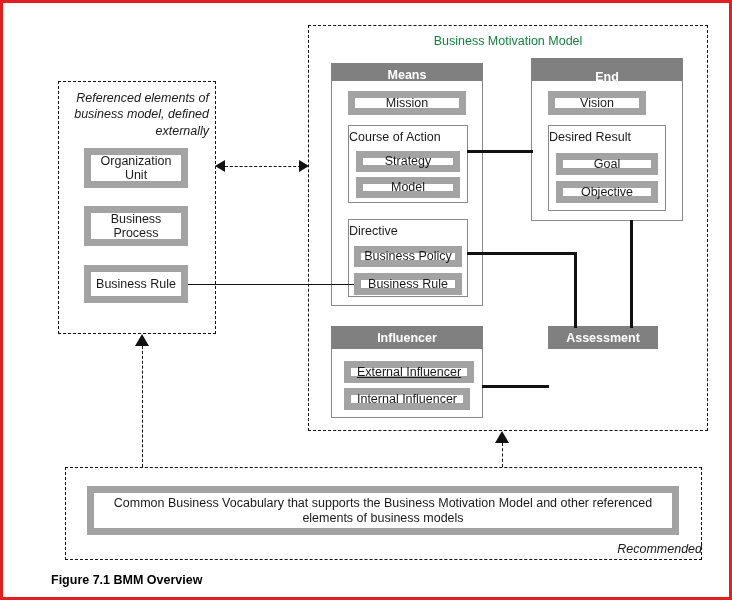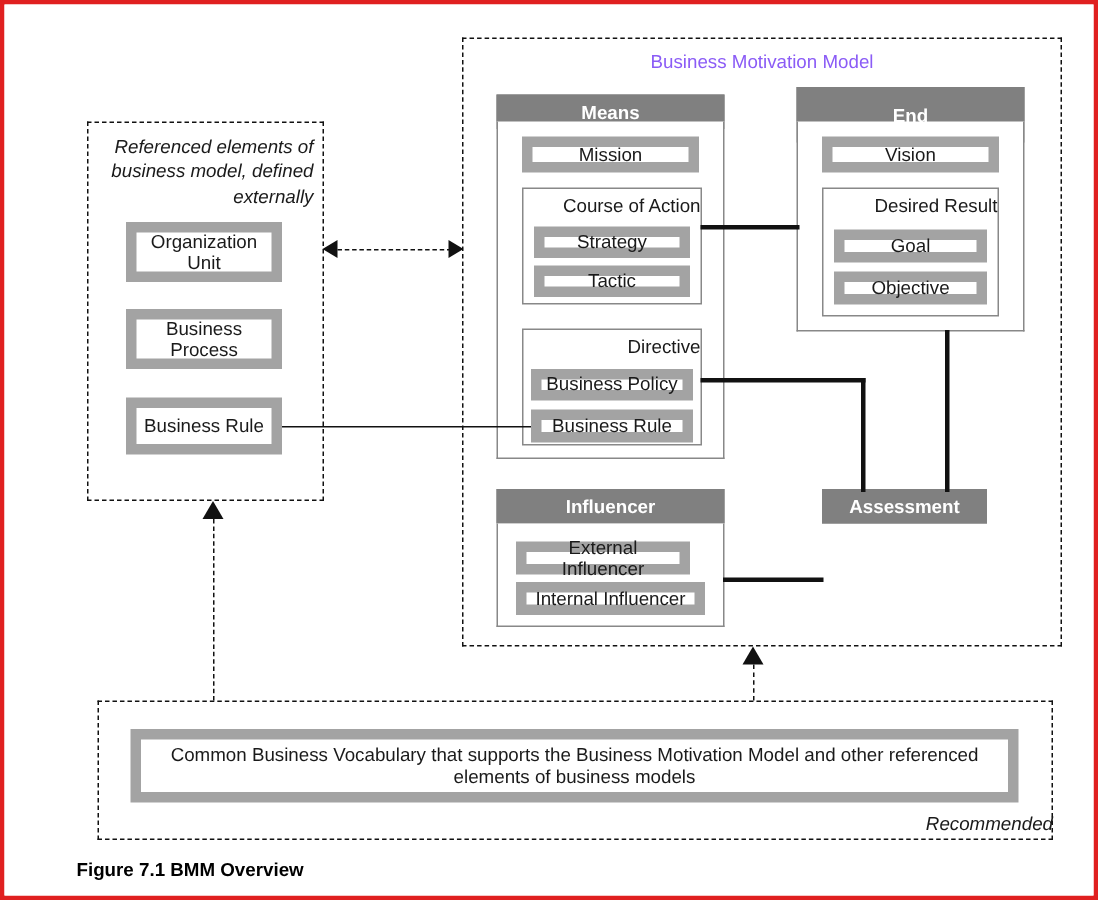--- a/index.html
+++ b/index.html
@@ -25,36 +25,36 @@
     display:flex;align-items:center;justify-content:center;
     text-align:center;
     font-size:12.5px;color:#1a1a1a;line-height:1.15;
   }
   .group{
     border:1px solid #888;
     background:#fff;
   }
   .group-title{
     position:absolute;left:0;right:0;top:4px;
-    text-align:right;font-size:12.5px;color:#1a1a1a;
+    text-align:left;font-size:12.5px;color:#1a1a1a;
   }
   
   .hdr{
     background:#808080;color:#ffffff;font-weight:bold;font-size:12.5px;
     display:flex;align-items:center;justify-content:center;
     border:1px solid #808080;
   }
   .panel-body{
     border:1px solid #888;border-top:none;background:#fff;
   }
   .note{
     font-size:12.5px;font-style:italic;color:#1a1a1a;text-align:right;line-height:1.3;
   }
   .bmm-title{
-    font-size:12.5px;color:#8b5cf6;text-align:center;
+    font-size:12.5px;color:#15803d;text-align:center;
   }
   .caption{
     font-size:12.5px;font-weight:bold;color:#000;
   }
 
   
   .lineh{position:absolute;background:#111;height:1px;}
   .linev{position:absolute;background:#111;width:1px;}
   .lineh.thick{height:3px;background:#111;}
   .linev.thick{width:3px;background:#111;}
@@ -86,42 +86,42 @@
 
   <div class="abs hdr" style="left:328px;top:60px;width:152px;height:23px;">Means</div>
   <div class="abs panel-body" style="left:328px;top:78px;width:152px;height:225px;"></div>
 
   <div class="abs leaf" style="left:345px;top:88px;width:118px;height:24px;">Mission</div>
 
   <div class="abs group" style="left:345px;top:122px;width:120px;height:78px;">
     <div class="group-title">Course of Action</div>
   </div>
   <div class="abs leaf" style="left:353px;top:148px;width:104px;height:21px;">Strategy</div>
-  <div class="abs leaf" style="left:353px;top:174px;width:104px;height:21px;">Tactic</div>
+  <div class="abs leaf" style="left:353px;top:174px;width:104px;height:21px;">Model</div>
 
   <div class="abs group" style="left:345px;top:216px;width:120px;height:78px;">
     <div class="group-title">Directive</div>
   </div>
   <div class="abs leaf" style="left:351px;top:243px;width:108px;height:21px;">Business Policy</div>
   <div class="abs leaf" style="left:351px;top:270px;width:108px;height:22px;">Business Rule</div>
 
   <div class="abs hdr" style="left:528px;top:55px;width:152px;height:37px;">End</div>
   <div class="abs panel-body" style="left:528px;top:78px;width:152px;height:140px;"></div>
 
-  <div class="abs leaf" style="left:545px;top:88px;width:118px;height:24px;">Vision</div>
+  <div class="abs leaf" style="left:545px;top:88px;width:98px;height:24px;">Vision</div>
 
   <div class="abs group" style="left:545px;top:122px;width:118px;height:86px;">
     <div class="group-title">Desired Result</div>
   </div>
   <div class="abs leaf" style="left:553px;top:150px;width:102px;height:22px;">Goal</div>
   <div class="abs leaf" style="left:553px;top:178px;width:102px;height:22px;">Objective</div>
 
   <div class="abs hdr" style="left:328px;top:323px;width:152px;height:23px;">Influencer</div>
   <div class="abs panel-body" style="left:328px;top:346px;width:152px;height:69px;"></div>
-  <div class="abs leaf" style="left:341px;top:358px;width:116px;height:22px;">External Influencer</div>
+  <div class="abs leaf" style="left:341px;top:358px;width:130px;height:22px;text-decoration:underline;">External Influencer</div>
   <div class="abs leaf" style="left:341px;top:385px;width:126px;height:22px;">Internal Influencer</div>
 
   <div class="abs hdr" style="left:545px;top:323px;width:110px;height:23px;">Assessment</div>
 
   <div class="lineh" style="left:185px;top:281px;width:166px;"></div>
 
   <div class="lineh thick" style="left:464px;top:147px;width:66px;"></div>
 
   <div class="lineh thick" style="left:464px;top:249px;width:110px;"></div>
   <div class="linev thick" style="left:571px;top:249px;height:76px;"></div>

